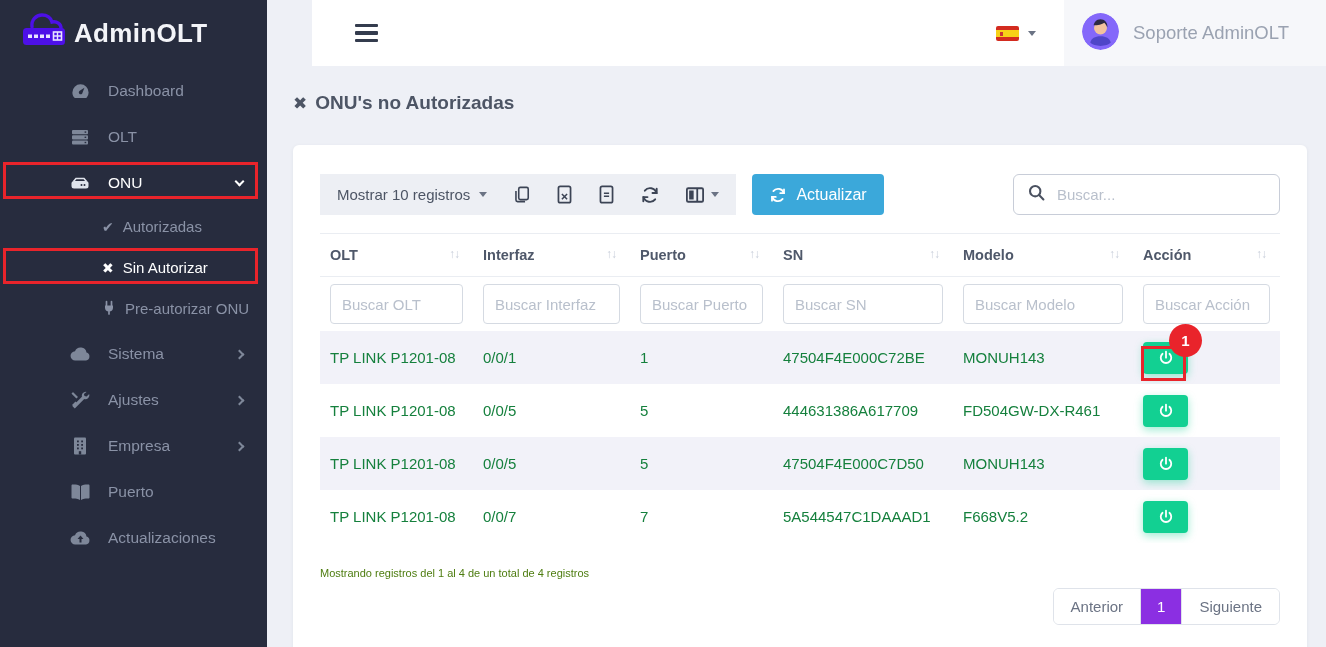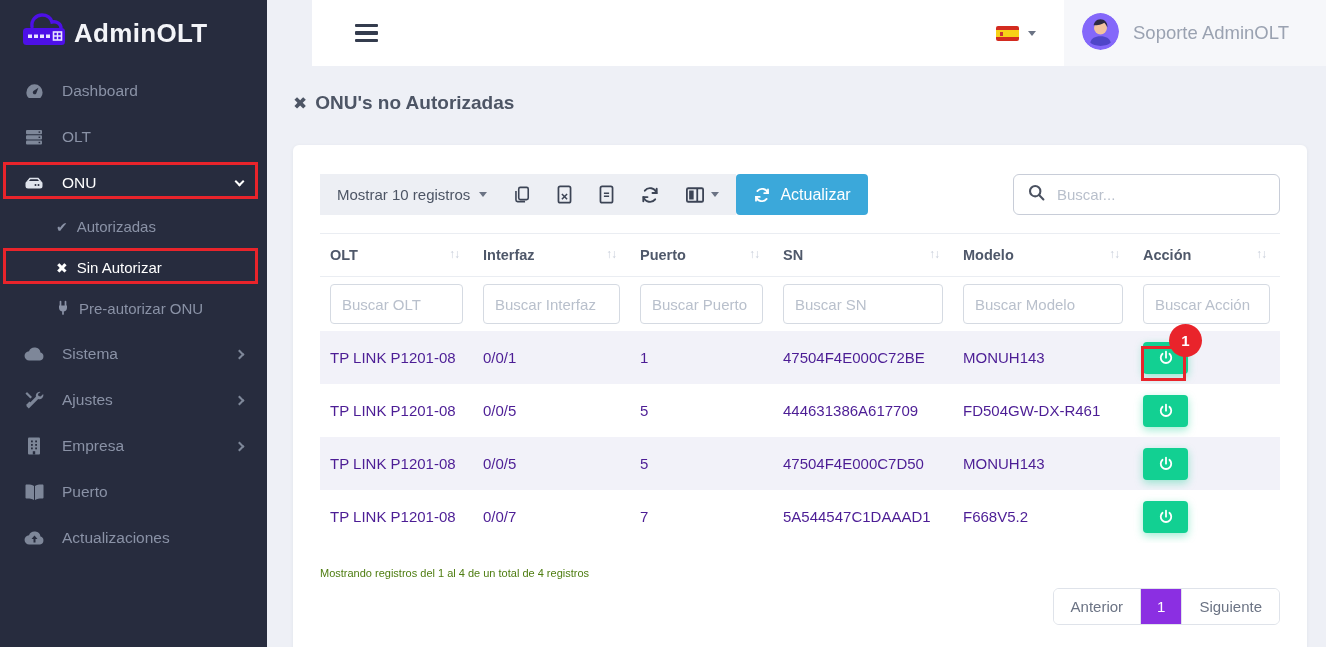--- a/index.html
+++ b/index.html
@@ -3,21 +3,21 @@
 <meta charset="utf-8">
 <style>
   * { margin:0; padding:0; box-sizing:border-box; }
   body { background:#e6e8f0; font-family:"Liberation Sans","DejaVu Sans",sans-serif; }
   .screen { position:relative; width:1326px; height:647px; background:#eef0f6; overflow:hidden; }
 
   
   .sidebar { position:absolute; left:0; top:0; width:267px; height:647px; background:#272c3e; z-index:5; }
   .brand { height:66px; display:flex; align-items:center; padding-left:16px; gap:0; }
   .brand-text { color:#f3f4f8; font-size:26px; font-weight:800; letter-spacing:.3px; }
-  .nav { padding-top:2px; }
+  .nav { padding-top:2px;padding-left:46px; }
   .nav-item { height:46px; display:flex; align-items:center; padding:0 24px 0 22px; color:#8a92a6; font-size:15.5px; cursor:pointer; }
   .nav-item .ico { width:24px; margin-right:16px; display:flex; justify-content:center; align-items:center; }
   .nav-item.active-parent { color:#fff; }
   .chev { width:7px; height:7px; border-right:2px solid #7e8799; border-bottom:2px solid #7e8799; margin-left:auto; }
   .chev.right { transform:rotate(-45deg); }
   .chev.down { transform:rotate(45deg); border-color:#fff; margin-top:-4px; }
   .sub-item { height:41px; display:flex; align-items:center; padding-left:56px; color:#8a92a6; font-size:15px; gap:9px; cursor:pointer; }
   .sub-item.active { color:#fff; }
   .sub-prefix { font-size:14px; }
   .mt2 { margin-top:2px; }
@@ -39,32 +39,32 @@
   
   .content { position:absolute; left:267px; top:66px; right:0; bottom:0; background:#eef0f6; padding:26px 19px 0 26px; }
   .page-title { display:flex; align-items:center; gap:8px; font-size:19px; font-weight:700; color:#4d5565; }
   .title-x { font-size:17px; }
   .card { margin-top:31px; background:#fff; border-radius:6px; box-shadow:0 1px 4px rgba(40,45,65,.06); padding:29px 27px; height:530px; }
 
   .controls { display:flex; align-items:center; }
   .ctrl-group { display:flex; align-items:center; height:41px; background:#edeff4; border-radius:0; padding:0 17px; gap:25px; }
   .show-select { display:flex; align-items:center; gap:9px; font-size:15px; color:#4d5565; cursor:pointer; white-space:nowrap; }
   .tool-btn { display:flex; align-items:center; gap:6px; color:#3c4455; cursor:pointer; background:none; border:none; padding:0; }
-  .btn-refresh { margin-left:0; height:41px; background:#3ba8da; color:#fff; border:none; border-radius:4px; display:flex; align-items:center; gap:9px; padding:0 17px; font-size:16px; cursor:pointer; font-family:inherit; }
+  .btn-refresh { margin-left:16px; height:41px; background:#3ba8da; color:#fff; border:none; border-radius:4px; display:flex; align-items:center; gap:9px; padding:0 17px; font-size:16px; cursor:pointer; font-family:inherit; }
   .search-box { margin-left:auto; width:267px; height:41px; border:1px solid #c8cdd8; border-radius:6px; display:flex; align-items:center; padding:0 13px; gap:11px; background:#fff; }
   .search-box input { border:none; outline:none; font-size:15px; width:100%; color:#4d5565; font-family:inherit; }
   .search-box input::placeholder { color:#b9c0cc; }
 
   table.tbl { width:100%; border-collapse:collapse; margin-top:18px; table-layout:fixed; }
   th { text-align:left; font-size:14.5px; color:#4f586a; font-weight:700; padding:13px 14px 13px 10px; border-top:1px solid #eaedf2; border-bottom:1px solid #eaedf2; cursor:pointer; }
   th .sort { float:right; color:#c9cfdb; font-size:12px; letter-spacing:-1px; font-weight:400; }
   td.filter-cell { padding:7px 10px; }
   input.filter { width:100%; height:40px; border:1px solid #d5dae2; border-radius:4px; padding:0 11px; font-size:15px; color:#4d5565; outline:none; font-family:inherit; background:#fff; }
   input.filter::placeholder { color:#b9c0cc; }
-  tbody.data td { padding:0 10px; height:53px; font-size:15px; color:#4c1d95; overflow:hidden; white-space:nowrap; }
+  tbody.data td { padding:0 10px; height:53px; font-size:15px; color:#15803d; overflow:hidden; white-space:nowrap; }
   tr.stripe { background:#f2f2f9; }
   .btn-power { width:45px; height:32px; background:#12d092; border:none; border-radius:4px; display:flex; align-items:center; justify-content:center; cursor:pointer; box-shadow:0 3px 8px rgba(18,208,146,.4); }
 
   .summary { margin-top:24px; font-size:11px; color:#4d7c0f; }
   .pagerow { display:flex; justify-content:flex-end; margin-top:9px; }
   .pager { display:flex; border:1px solid #dfe3ea; border-radius:6px; overflow:hidden; background:#fff; }
   .pg { padding:9px 17px; font-size:15px; color:#6b7384; background:#fff; border:none; border-left:1px solid #dfe3ea; cursor:pointer; font-family:inherit; }
   .pg:first-child { border-left:none; }
   .pg.current { background:#8b2fe2; color:#fff; padding:9px 16px; }
 

